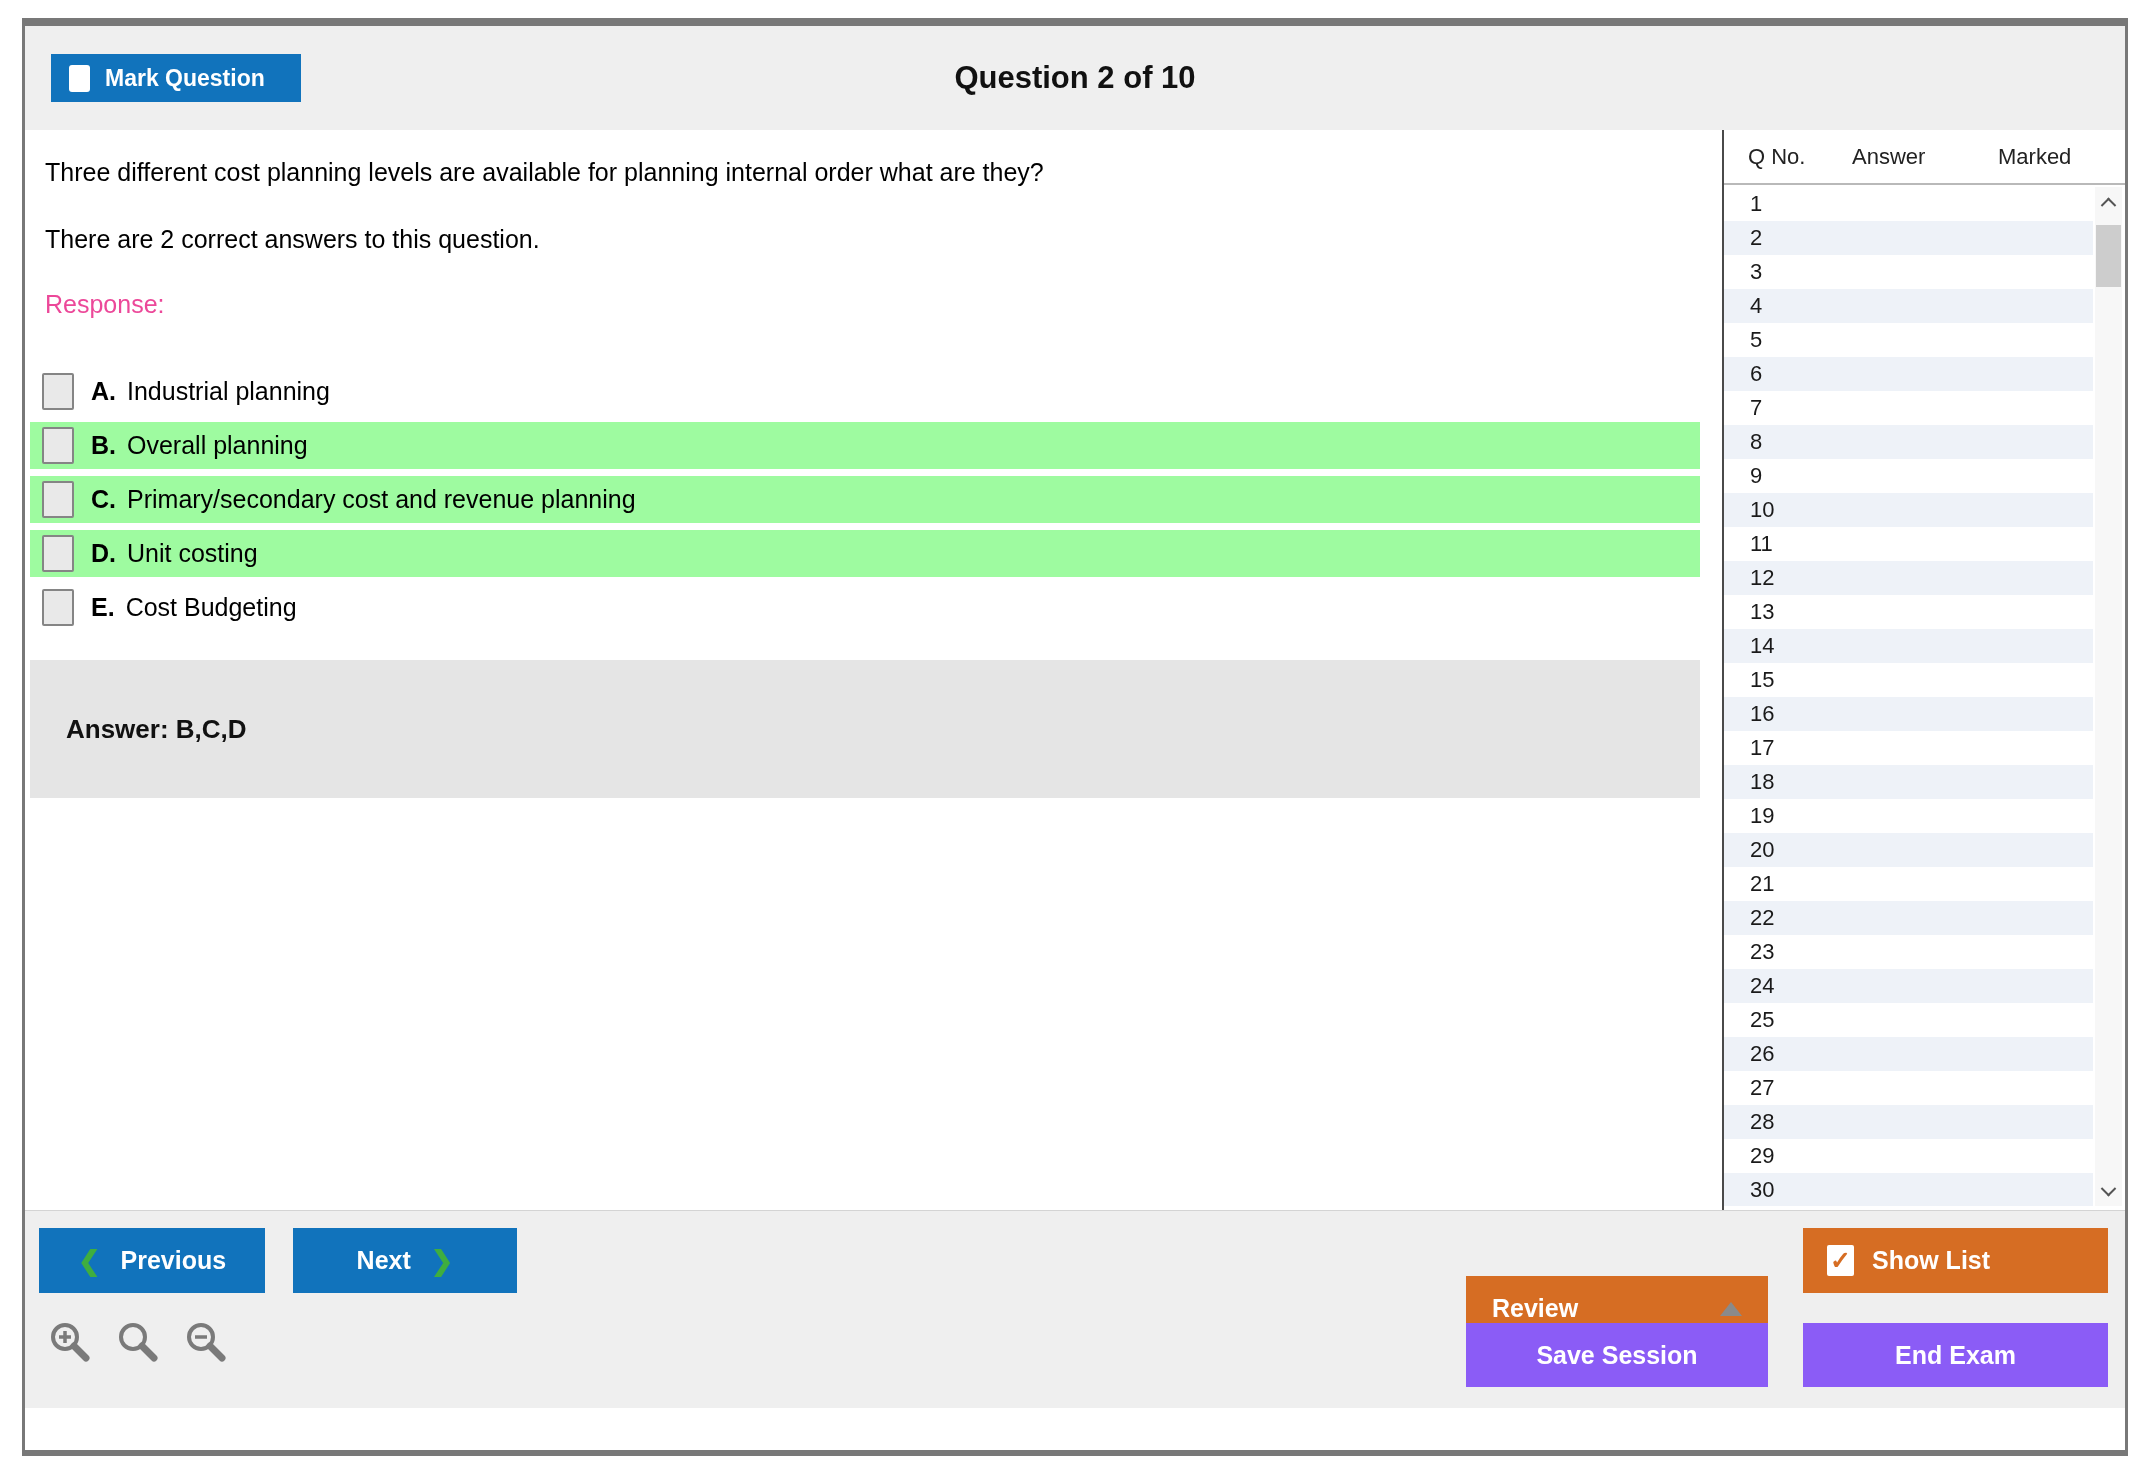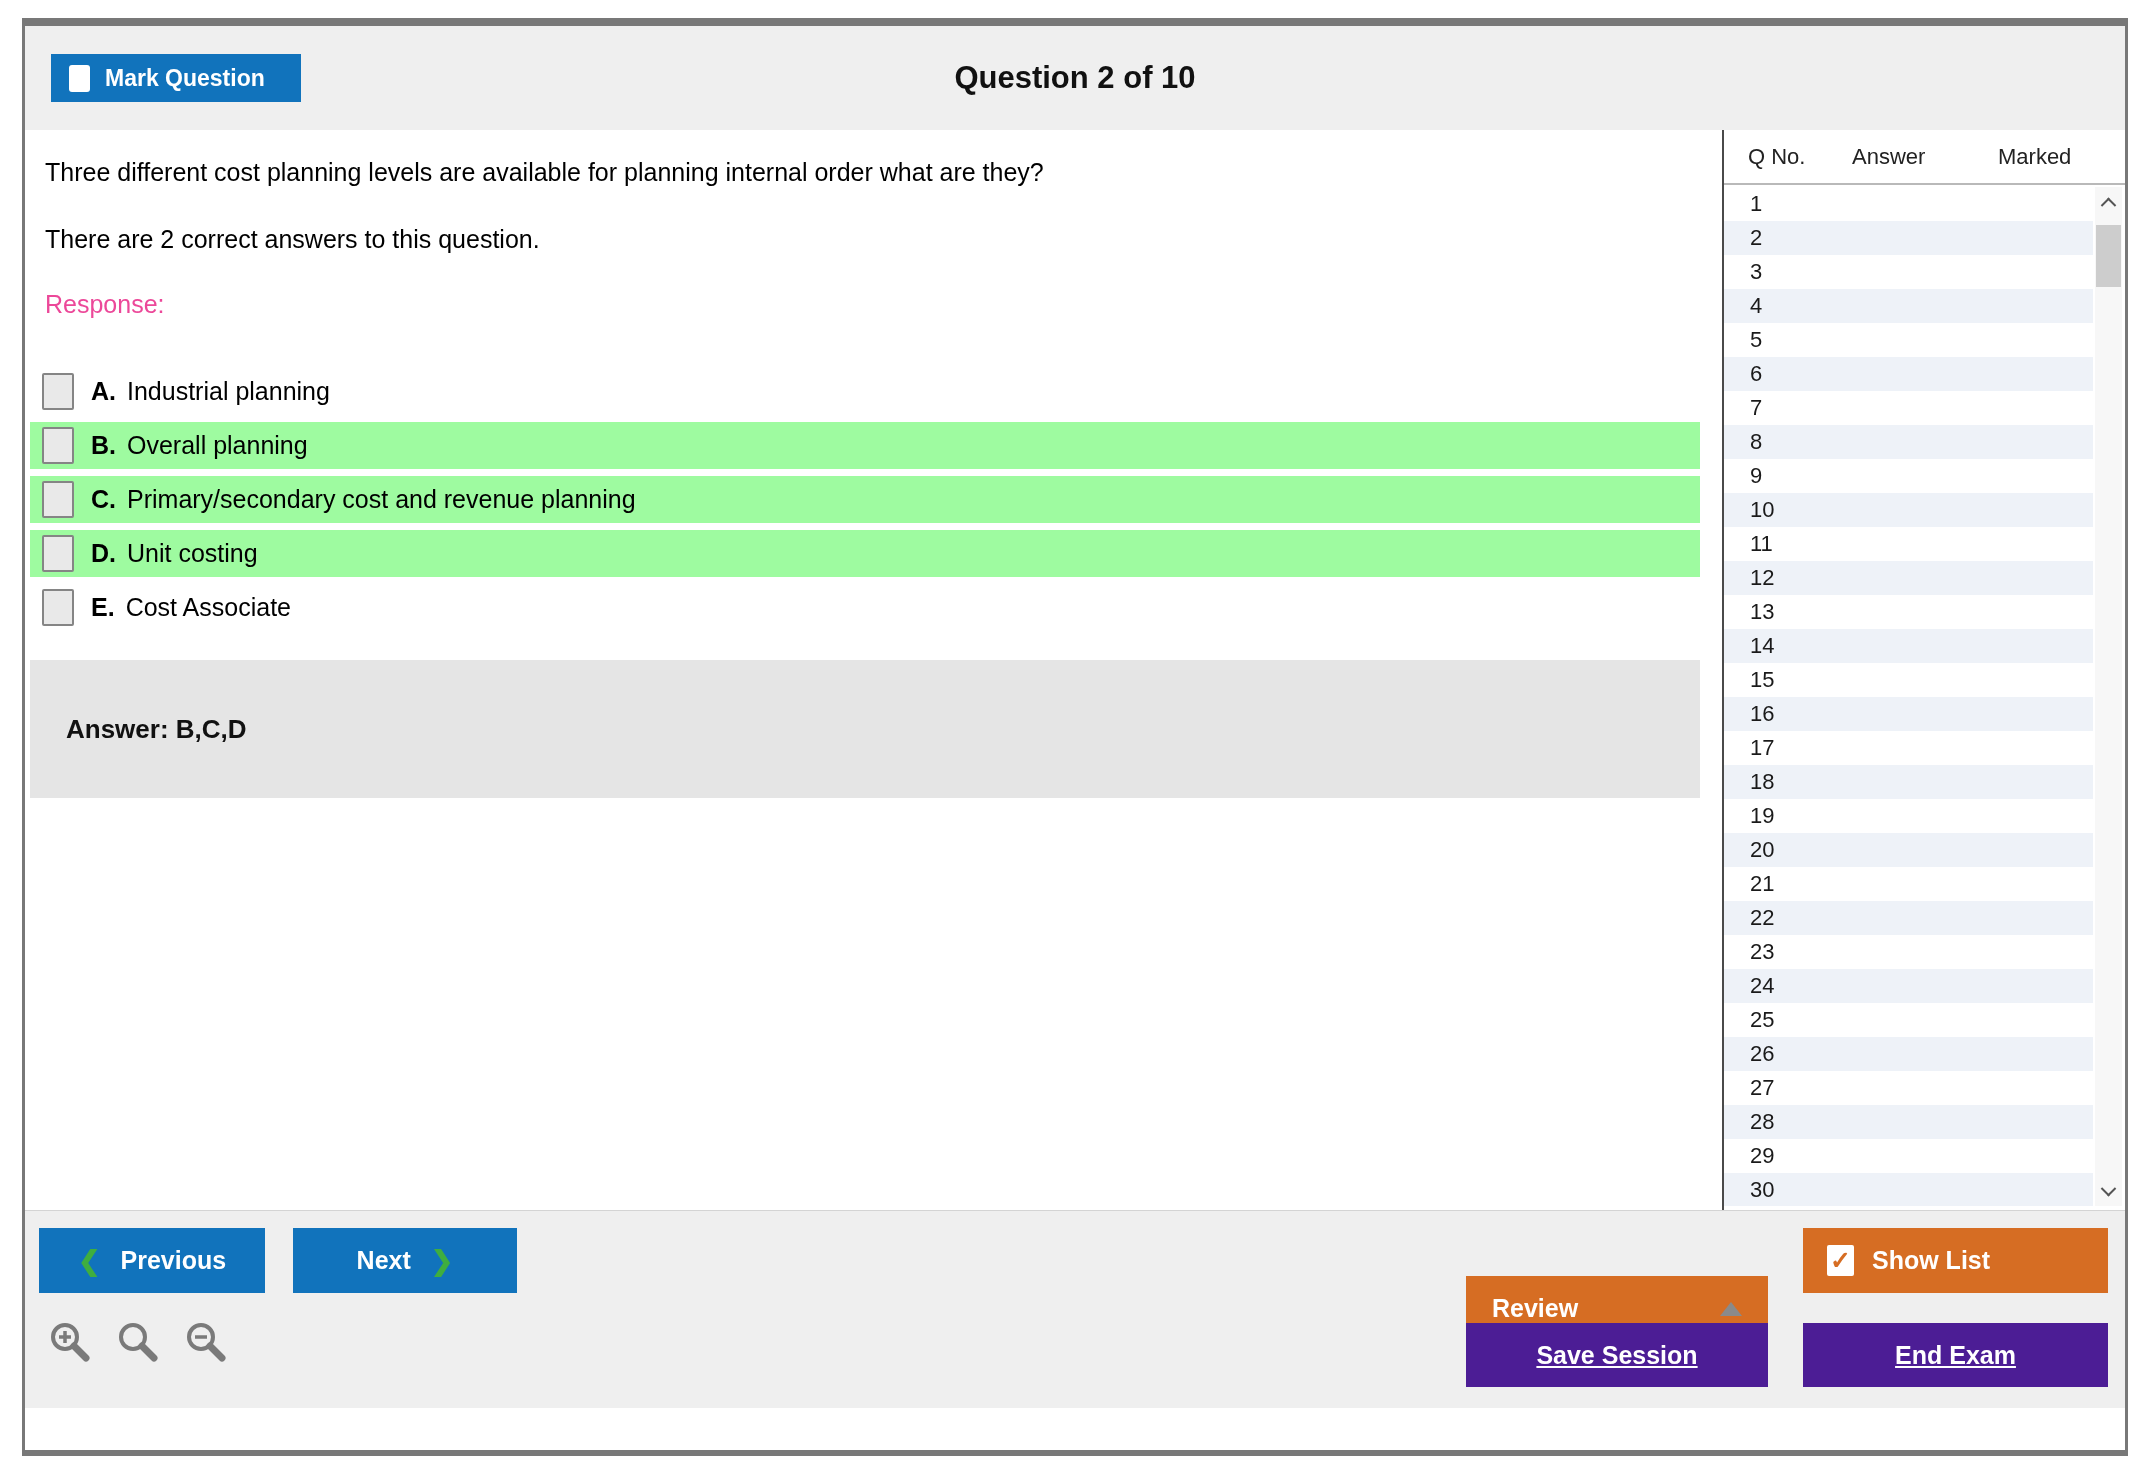--- a/index.html
+++ b/index.html
@@ -59,21 +59,21 @@
   .sb-up { top:0; } .sb-down { bottom:0; }
   .chev { width:11px; height:11px; border-left:2.5px solid #555; border-top:2.5px solid #555; }
   .chev-up { transform:rotate(45deg) translate(2px,2px); }
   .chev-down { transform:rotate(225deg) translate(2px,2px); }
   .sb-thumb { position:absolute; left:1px; right:1px; top:38px; height:62px; background:#cdcdcd; }
 
   
   .bottom-bar { height:198px; background:#efefef; border-top:1px solid #d4d4d4; position:relative; }
   .bb-btn { position:absolute; height:65px; top:17px; display:flex; align-items:center; justify-content:center;
     color:#fff; font-weight:bold; font-size:25px; cursor:pointer; }
-  .blue { background:#1173bc; } .orange { background:#d66d23; } .navy { background:#4c1d95;text-decoration:underline; }
+  .blue { background:#1173bc; } .orange { background:#d66d23; } .navy { background:#8b5cf6; }
   .btn-previous { left:14px; width:226px; gap:20px; }
   .btn-next { left:268px; width:224px; gap:20px; }
   .chev-glyph { color:#3fae3f; font-size:27px; font-weight:bold; }
   .btn-show-answer { left:1056px; width:350px; justify-content:flex-start; padding-left:24px; gap:20px; }
   .btn-review { left:1441px; width:302px; justify-content:flex-start; padding-left:26px;margin-top:48px; }
   .btn-show-list { left:1778px; width:305px; justify-content:flex-start; padding-left:24px; gap:18px; }
   .row2 { top:112px; height:64px; }
   .btn-save-session { left:1441px; width:302px; }
   .btn-end-exam { left:1778px; width:305px; }
   .white-cb { width:27px; height:31px; background:#fff; border-radius:2px; flex:0 0 auto;
@@ -121,21 +121,21 @@
             <span class="opt-text">Primary/secondary cost and revenue planning</span>
           </div>
           <div class="opt-row highlighted">
             <span class="opt-checkbox"></span>
             <span class="opt-letter">D.</span>
             <span class="opt-text">Unit costing</span>
           </div>
           <div class="opt-row">
             <span class="opt-checkbox"></span>
             <span class="opt-letter">E.</span>
-            <span class="opt-text">Cost Associate</span>
+            <span class="opt-text">Cost Budgeting</span>
           </div>
         </div>
       <div class="answer-box">
         <span class="answer-text">Answer: B,C,D</span>
       </div>
     </div>
 
     <div class="panel">
       <div class="panel-header">
         <span class="ph ph-qno">Q No.</span>

